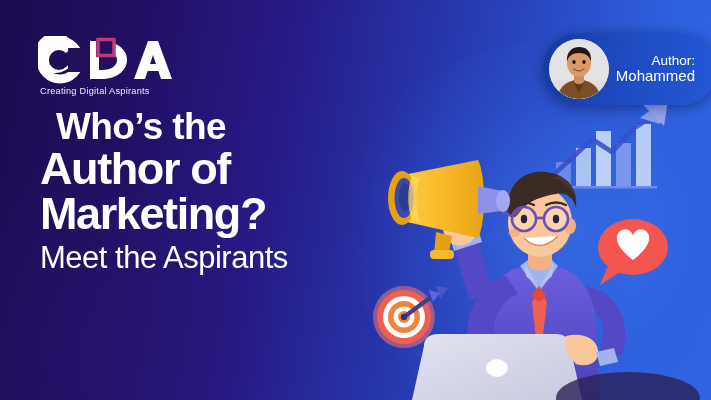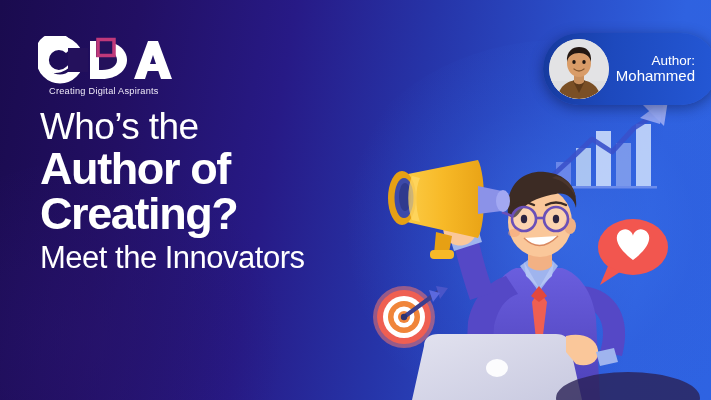--- a/index.html
+++ b/index.html
@@ -53,38 +53,39 @@
   }
   #logo-mark {
     display: block;
   }
   #logo-tagline {
     display: block;
     color: #efeaf8;
     font-size: 9.2px;
     letter-spacing: 0.25px;
     margin-top: 2px;
-    margin-left: 11px;
+    margin-left: 2px;
     white-space: nowrap;
   }
 
   
   #headline {
     position: absolute;
     left: 40px;
     top: 108px;
     width: 400px;
     color: #ffffff;
   }
   .h-light {
     font-size: 37px;
-    font-weight: 400;
+    font-weight: 700;
     line-height: 1.04;
     letter-spacing: -0.6px;
     white-space: nowrap;
+    margin-left: 16px;
   }
   .h-bold {
     font-size: 45px;
     font-weight: 700;
     line-height: 1.00;
     letter-spacing: -1.4px;
     white-space: nowrap;
   }
   #sub-line {
     font-size: 31px;
@@ -327,22 +328,22 @@
 
       <path d="M96 43 L110 5 L120 5 L134 43 L123 43 L115 19 L107 43 Z" fill="#ffffff"></path>
       <rect x="104" y="28" width="22" height="7" fill="#ffffff"></rect>
     </svg>
     <span id="logo-tagline">Creating Digital Aspirants</span>
   </div>
 
   <div id="headline">
     <div class="h-light">Who’s the</div>
     <div class="h-bold">Author of</div>
-    <div class="h-bold">Creating?</div>
-    <div id="sub-line">Meet the Innovators</div>
+    <div class="h-bold">Marketing?</div>
+    <div id="sub-line">Meet the Aspirants</div>
   </div>
 
   <div id="author-badge">
     <div id="author-avatar">
       <svg width="60" height="60" viewBox="0 0 60 60">
         <defs>
             <clipPath id="avClip">
               <circle cx="30" cy="30" r="30"></circle>
             </clipPath>
           </defs>

